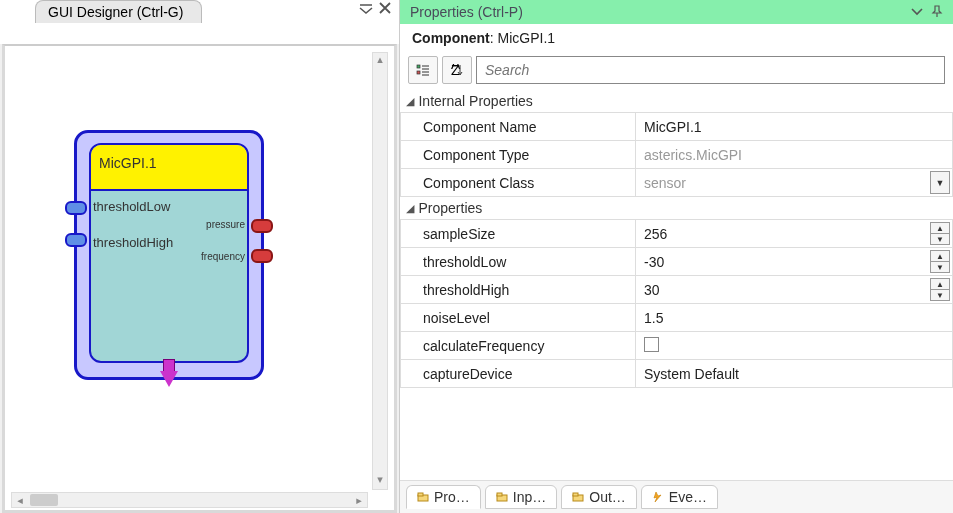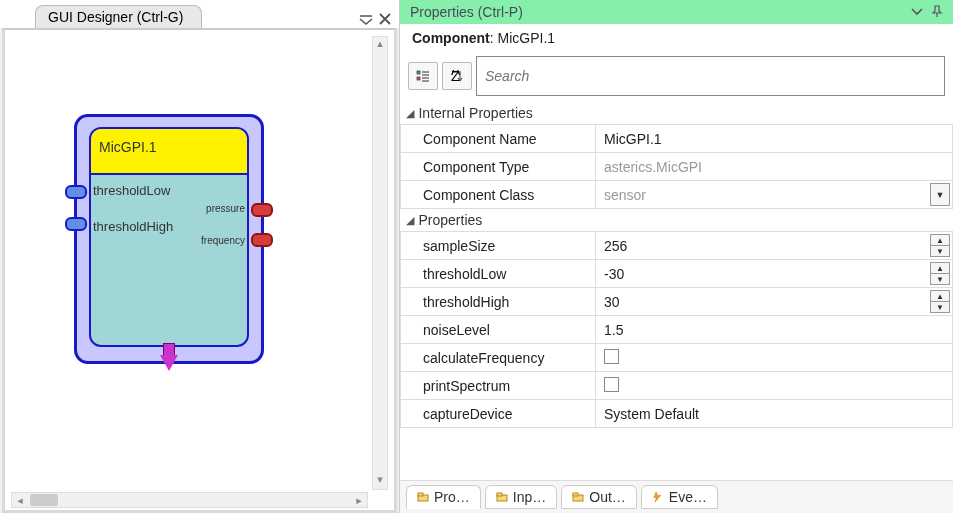--- a/index.html
+++ b/index.html
@@ -1,20 +1,20 @@
 <!DOCTYPE html>
 <html><head>
 <meta charset="utf-8">
 <style>
 * { box-sizing: border-box; margin: 0; padding: 0; font-family: "Segoe UI", Tahoma, sans-serif; font-size: 14px; }
 body { background: #f0f0f0; width: 953px; height: 513px; display: flex; overflow: hidden; }
 
 
 .designer-panel { width: 400px; display: flex; flex-direction: column; border-right: 1px solid #ccc; }
-.designer-tab-row { display: flex; align-items: flex-end; background: #fff; height: 28px; position: relative; }
+.designer-tab-row { display: flex; align-items: flex-start; background: #fff; height: 44px; position: relative; }
 .designer-tab { background: #e8e8e8; border: 1px solid #bbb; border-top-left-radius: 8px; border-top-right-radius: 8px; padding: 3px 18px 3px 12px; margin-left: 35px; border-bottom: none; position: relative; }
 .designer-tab-controls { margin-left: auto; display: flex; gap: 6px; padding-right: 8px; color: #666; }
 .designer-tab-controls span { cursor: pointer; font-size: 15px; }
 .designer-body { flex: 1; background: #fff; border: 3px solid #d9d9d9; border-top: 2px solid #ccc; margin: 0 2px; position: relative; overflow: hidden; }
 
 .canvas { position: absolute; inset: 6px; }
 .component-outer { position: absolute; left: 63px; top: 78px; width: 190px; height: 250px; background: #c8c8ff; border: 3px solid #1818c8; border-radius: 14px; }
 .component-inner { position: absolute; left: 12px; top: 10px; right: 12px; bottom: 14px; border: 2px solid #1818c8; border-radius: 12px; overflow: hidden; background: #a1d6d6; }
 .component-title { background: #fff200; border-bottom: 2px solid #1818c8; padding: 10px 8px 18px 8px; color: #333; font-size: 14px; }
 .port-row { position: relative; height: 20px; }
@@ -34,27 +34,27 @@
 
 .props-panel { flex: 1; display: flex; flex-direction: column; background: #fff; }
 .props-title-row { background: #86efac; padding: 4px 10px; display: flex; align-items: center; color: #4a4a5a; font-size: 14px; }
 .props-title-row .ctrls { margin-left: auto; display: flex; gap: 8px; }
 .props-title-row .ctrls svg { width: 12px; height: 12px; }
 .component-line { padding: 6px 12px; color: #222; }
 .component-line b { font-weight: 600; }
 
 .toolbar { display: flex; align-items: center; gap: 4px; padding: 4px 8px 6px 8px; }
 .tool-btn { border: 1px solid #bbb; background: #f7f7f7; width: 30px; height: 28px; display: inline-flex; align-items: center; justify-content: center; border-radius: 2px; cursor: pointer; }
-.search-box { flex: 1; border: 1px solid #888; height: 40px; padding: 4px 8px; color: #888; font-style: italic; }
+.search-box { flex: 1; border: 1px solid #888; height: 28px; padding: 4px 8px; color: #888; font-style: italic; }
 
 .prop-group-header { display: flex; align-items: center; gap: 4px; padding: 3px 6px; background: #fff; color: #333; }
 .prop-group-header .tri { font-size: 11px; color: #555; user-select: none; }
 .prop-table { width: 100%; border-collapse: collapse; }
 .prop-table td { border: 1px solid #ddd; padding: 4px 8px; height: 28px; vertical-align: middle; }
-.prop-table td:first-child { width: 195px; padding-left: 22px; color: #222; }
+.prop-table td:first-child { width: 235px; padding-left: 22px; color: #222; }
 .prop-table td .val { color: #222; }
 .prop-table td .val.grey { color: #999; }
 .prop-table td.value-cell { position: relative; }
 .spinner { position: absolute; right: 2px; top: 2px; bottom: 2px; width: 20px; display: flex; flex-direction: column; border: 1px solid #999; background: #f5f5f5; }
 .spinner .s { flex:1; display:flex; align-items:center; justify-content:center; font-size: 8px; color:#333; border-bottom:1px solid #999; }
 .spinner .s:last-child { border-bottom:none; }
 .dropdown-btn { position: absolute; right: 2px; top: 2px; bottom: 2px; width: 20px; display:flex; align-items:center; justify-content:center; border:1px solid #999; background:#f5f5f5; font-size:9px; color:#333; }
 .check { display:inline-block; width:15px; height:15px; border:1px solid #888; background:#fff; }
 
 .bottom-tabs { margin-top: auto; display: flex; gap: 4px; padding: 4px 6px 4px 6px; background: #f6f6f6; border-top: 1px solid #ddd; }
@@ -224,24 +224,20 @@
     </tr>
     <tr>
       <td>noiseLevel</td>
       <td class="value-cell"><span class="val">1.5</span></td>
     </tr>
     <tr>
       <td>calculateFrequency</td>
       <td class="value-cell"><span class="check"></span></td>
     </tr>
     <tr>
-      <td>printSpectrum</td>
-      <td class="value-cell"><span class="check"></span></td>
-    </tr>
-    <tr>
       <td>captureDevice</td>
       <td class="value-cell"><span class="val">System Default</span></td>
     </tr>
   </tbody>
     </table>
 
   <div class="bottom-tabs">
     <div class="btab active">
       <svg class="dot" viewBox="0 0 12 10">
           <rect x="1" y="3" width="10" height="6" fill="#f6d77a" stroke="#b88a1a"></rect>

